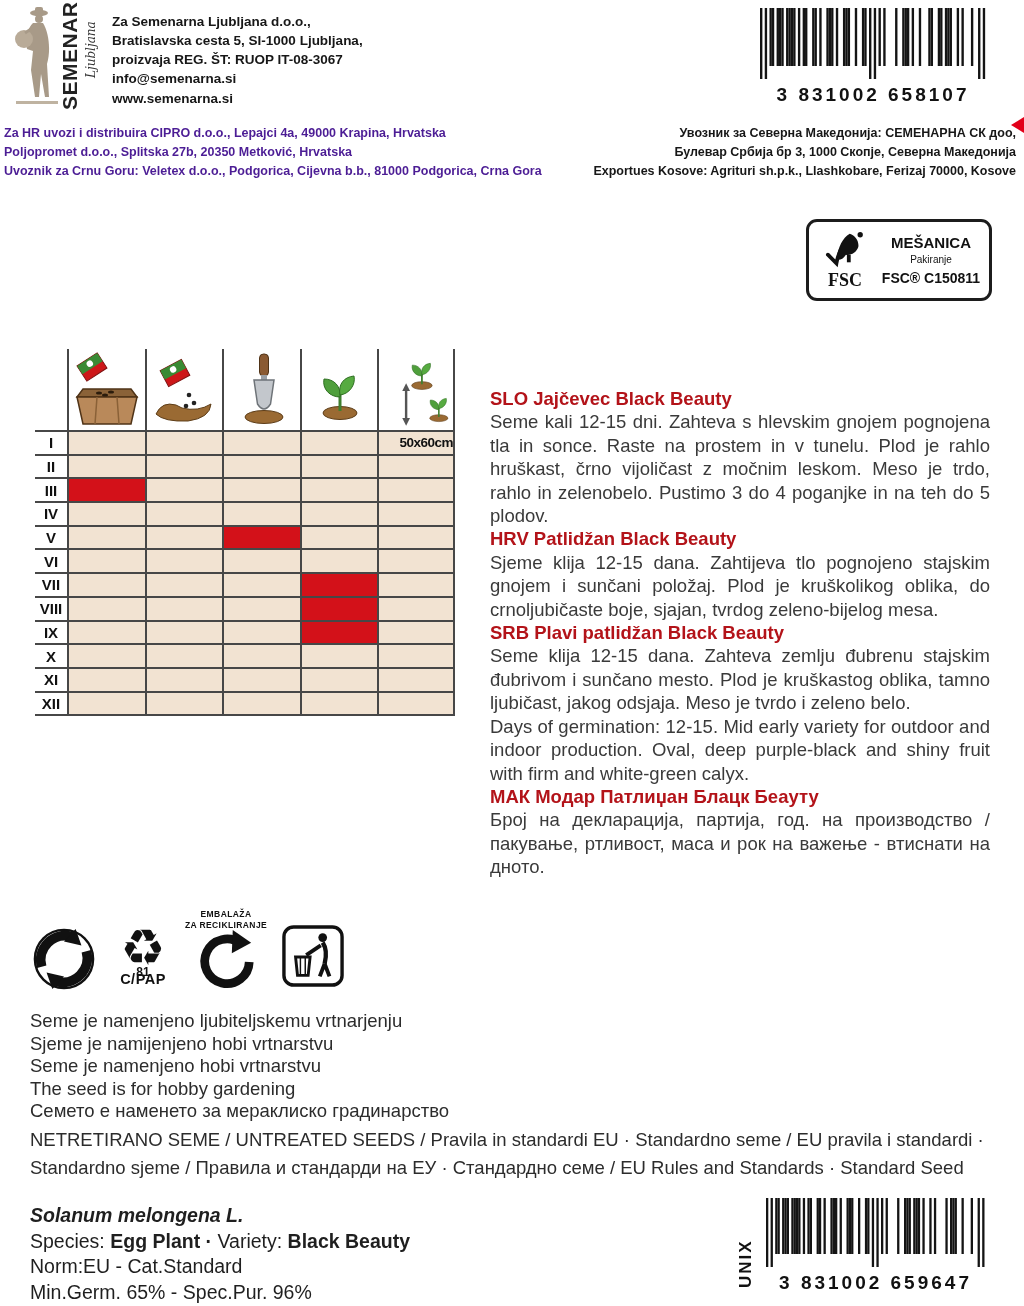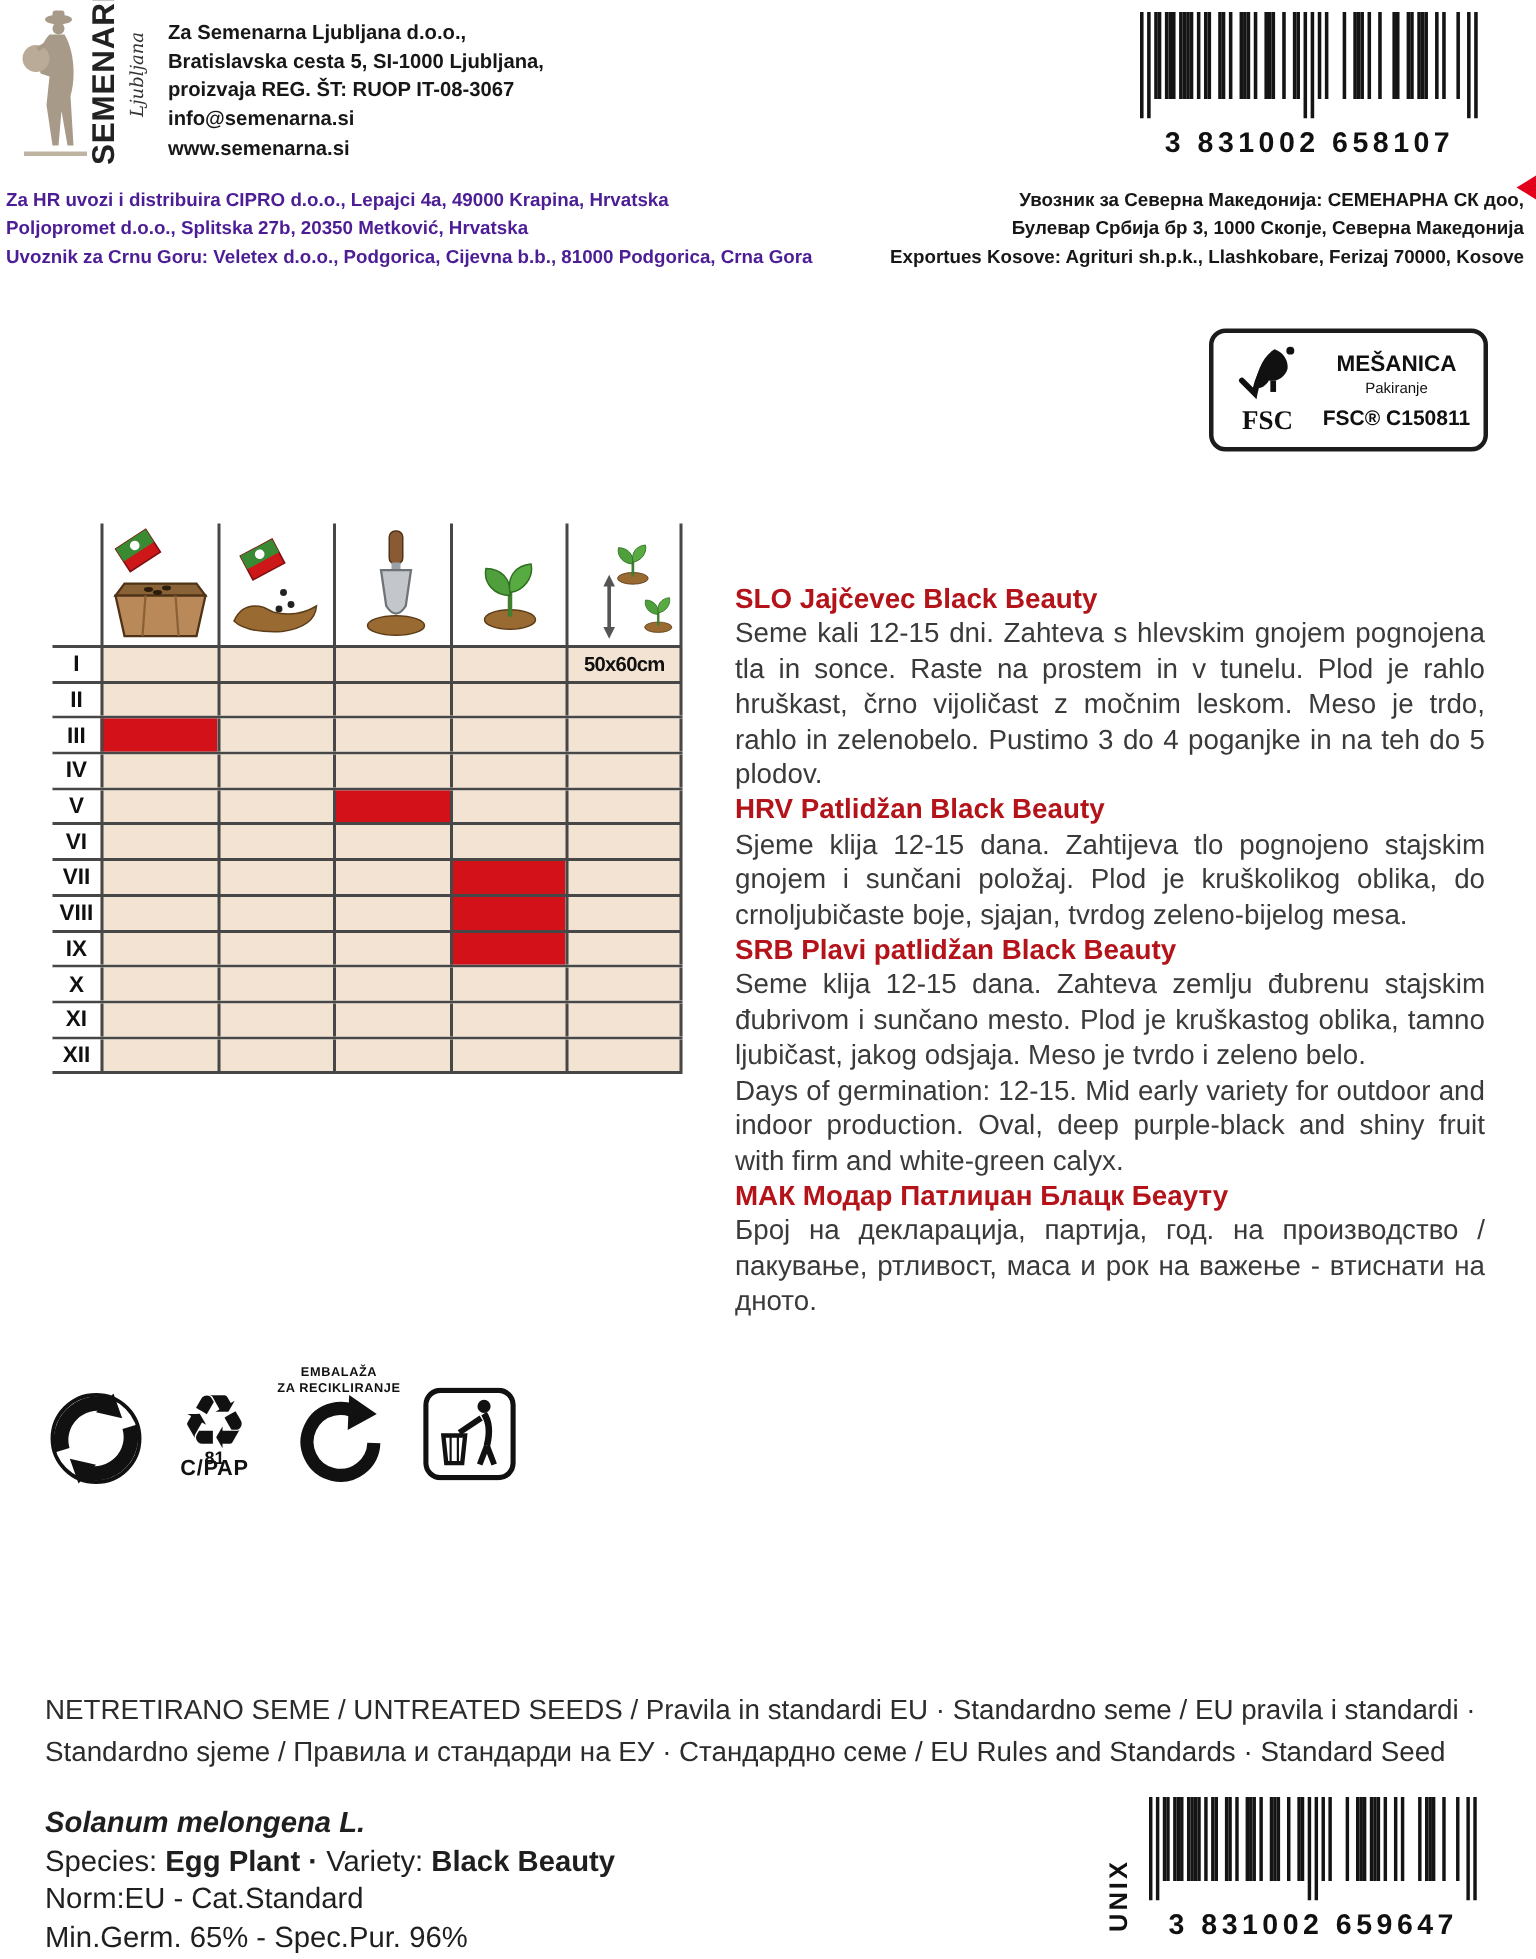--- a/index.html
+++ b/index.html
@@ -40,21 +40,21 @@
   .cal-icon-row{display:flex;margin-left:32px;height:81px;}
   .cal-icon-cell{width:77.6px;border-left:2px solid var(--grid);box-sizing:border-box;
                  display:flex;align-items:flex-end;justify-content:center;padding-bottom:1px;}
   .cal-icon-cell:last-child{border-right:2px solid var(--grid);}
   .cal-row{display:flex;border-top:2px solid var(--grid);}
   .cal-grid{border-bottom:2px solid var(--grid);}
   .cal-label{width:32px;display:flex;align-items:center;justify-content:center;
              font-weight:bold;font-size:15px;color:#101010;background:#fff;box-sizing:border-box;}
   .cal-cell{width:77.6px;height:21.7px;background:#f2e3d2;border-left:2px solid var(--grid);
             box-sizing:border-box;display:flex;align-items:center;justify-content:center;}
-  .cal-cell:last-child{border-right:2px solid var(--grid);}
+  .cal-cell:last-child{border-right:2px solid var(--grid);justify-content:flex-end;}
   .spacing-label{font-weight:bold;font-size:13.5px;color:#111;letter-spacing:-0.5px;}
 
   
   .desc{position:absolute;left:490px;top:344px;width:500px;font-size:18.5px;line-height:23.4px;
         text-align:justify;color:#3a3a3a;margin-top:43px;}
   .desc h3{margin:0;font-size:18.5px;line-height:23.4px;color:#b31319;text-align:left;}
   .desc p{margin:0;}
 
   
   .recycle-row{position:absolute;left:30px;top:903px;width:290px;height:102px;}
@@ -407,20 +407,27 @@
         <circle cx="42" cy="13" r="4.5" fill="#111"></circle>
         <path d="M42,18 C46,24 46,32 44,40" stroke="#111" stroke-width="4.5" fill="none"></path>
         <path d="M44,40 L39,53 M44,40 L49,53" stroke="#111" stroke-width="4" fill="none"></path>
         <path d="M40,21 L25,31" stroke="#111" stroke-width="4"></path>
         <path d="M14,33 h15 l-2,19 h-11 Z" fill="none" stroke="#111" stroke-width="3"></path>
         <path d="M19,33 v19 M24,33 v19" stroke="#111" stroke-width="1.5"></path>
       </svg>
     </div>
   </div>
 
+  <div class="purpose">
+    <div>Seme je namenjeno ljubiteljskemu vrtnarjenju</div>
+    <div>Sjeme je namijenjeno hobi vrtnarstvu</div>
+    <div>Seme je namenjeno hobi vrtnarstvu</div>
+    <div>The seed is for hobby gardening</div>
+    <div>Семето е наменето за мераклиско градинарство</div>
+  </div>
 
   <div class="standards">
     <div>NETRETIRANO SEME / UNTREATED SEEDS / Pravila in standardi EU · Standardno seme / EU pravila i standardi ·</div>
     <div>Standardno sjeme / Правила и стандарди на ЕУ · Стандардно семе / EU Rules and Standards · Standard Seed</div>
   </div>
 
   <div class="product">
     <div class="latin">Solanum melongena L.</div>
     <div>
       <span>Species: </span><span class="bold">Egg Plant</span><span class="bold"> · </span><span>Variety: </span><span class="bold">Black Beauty</span>

